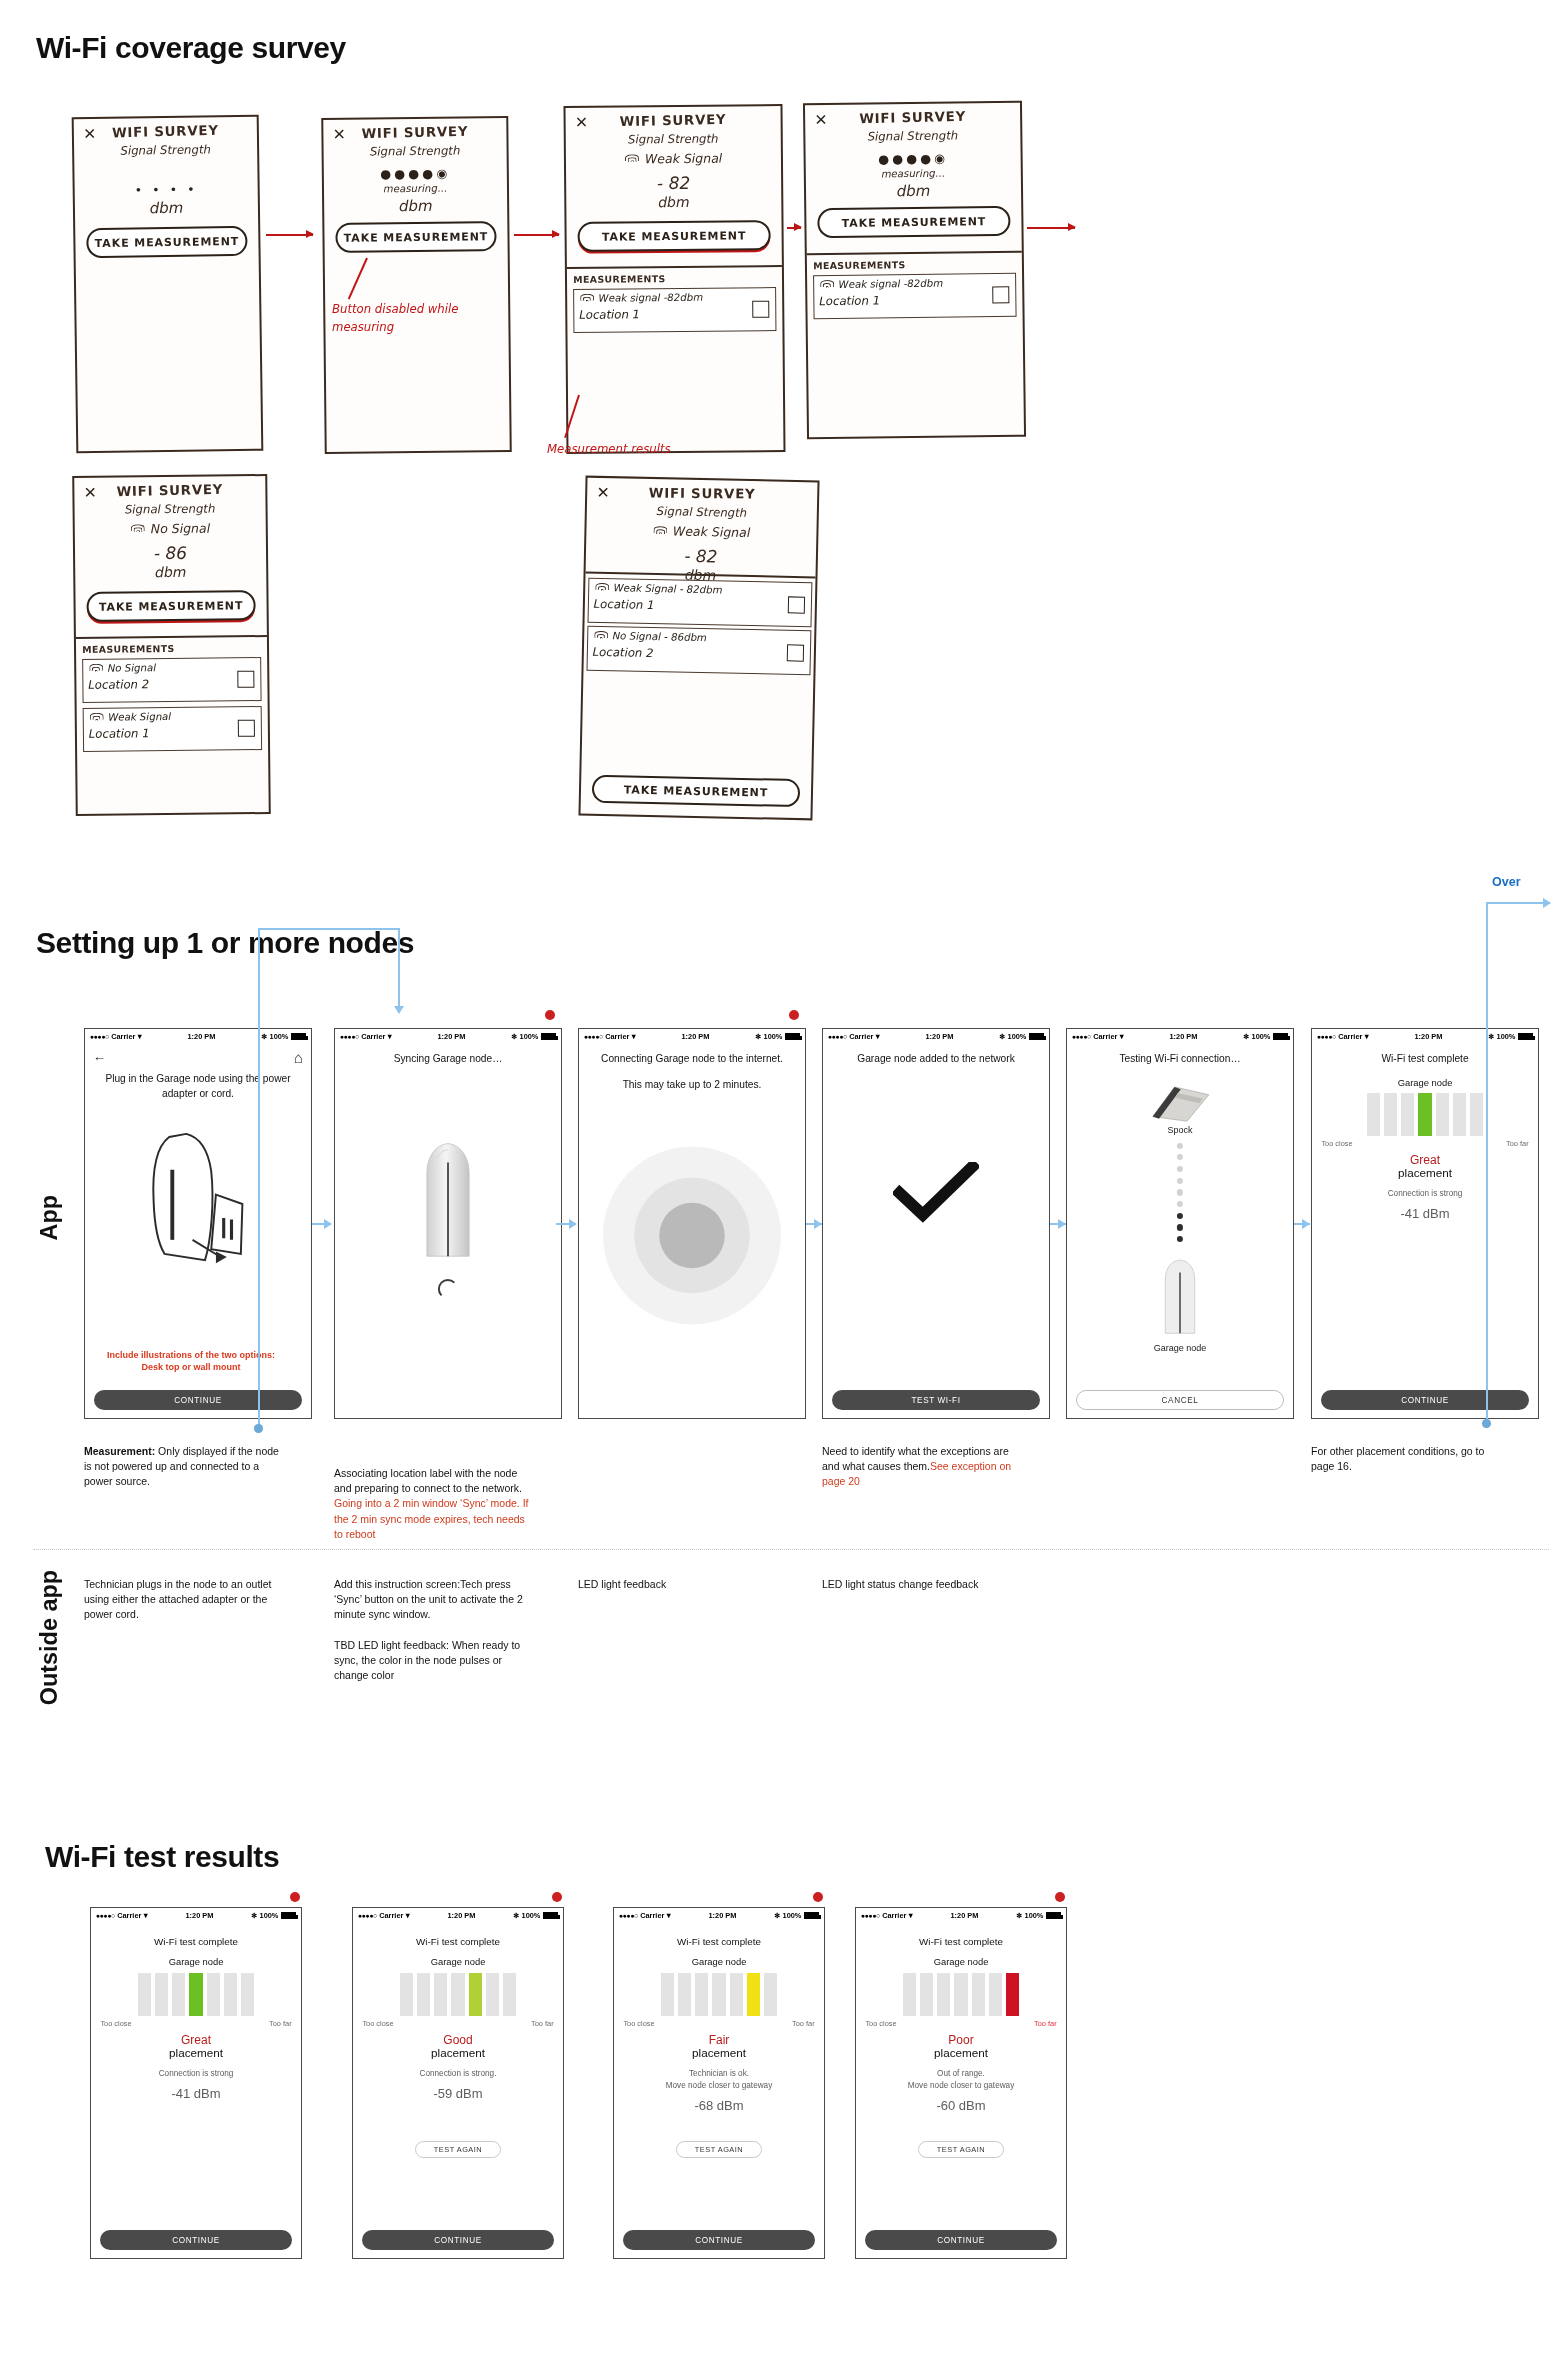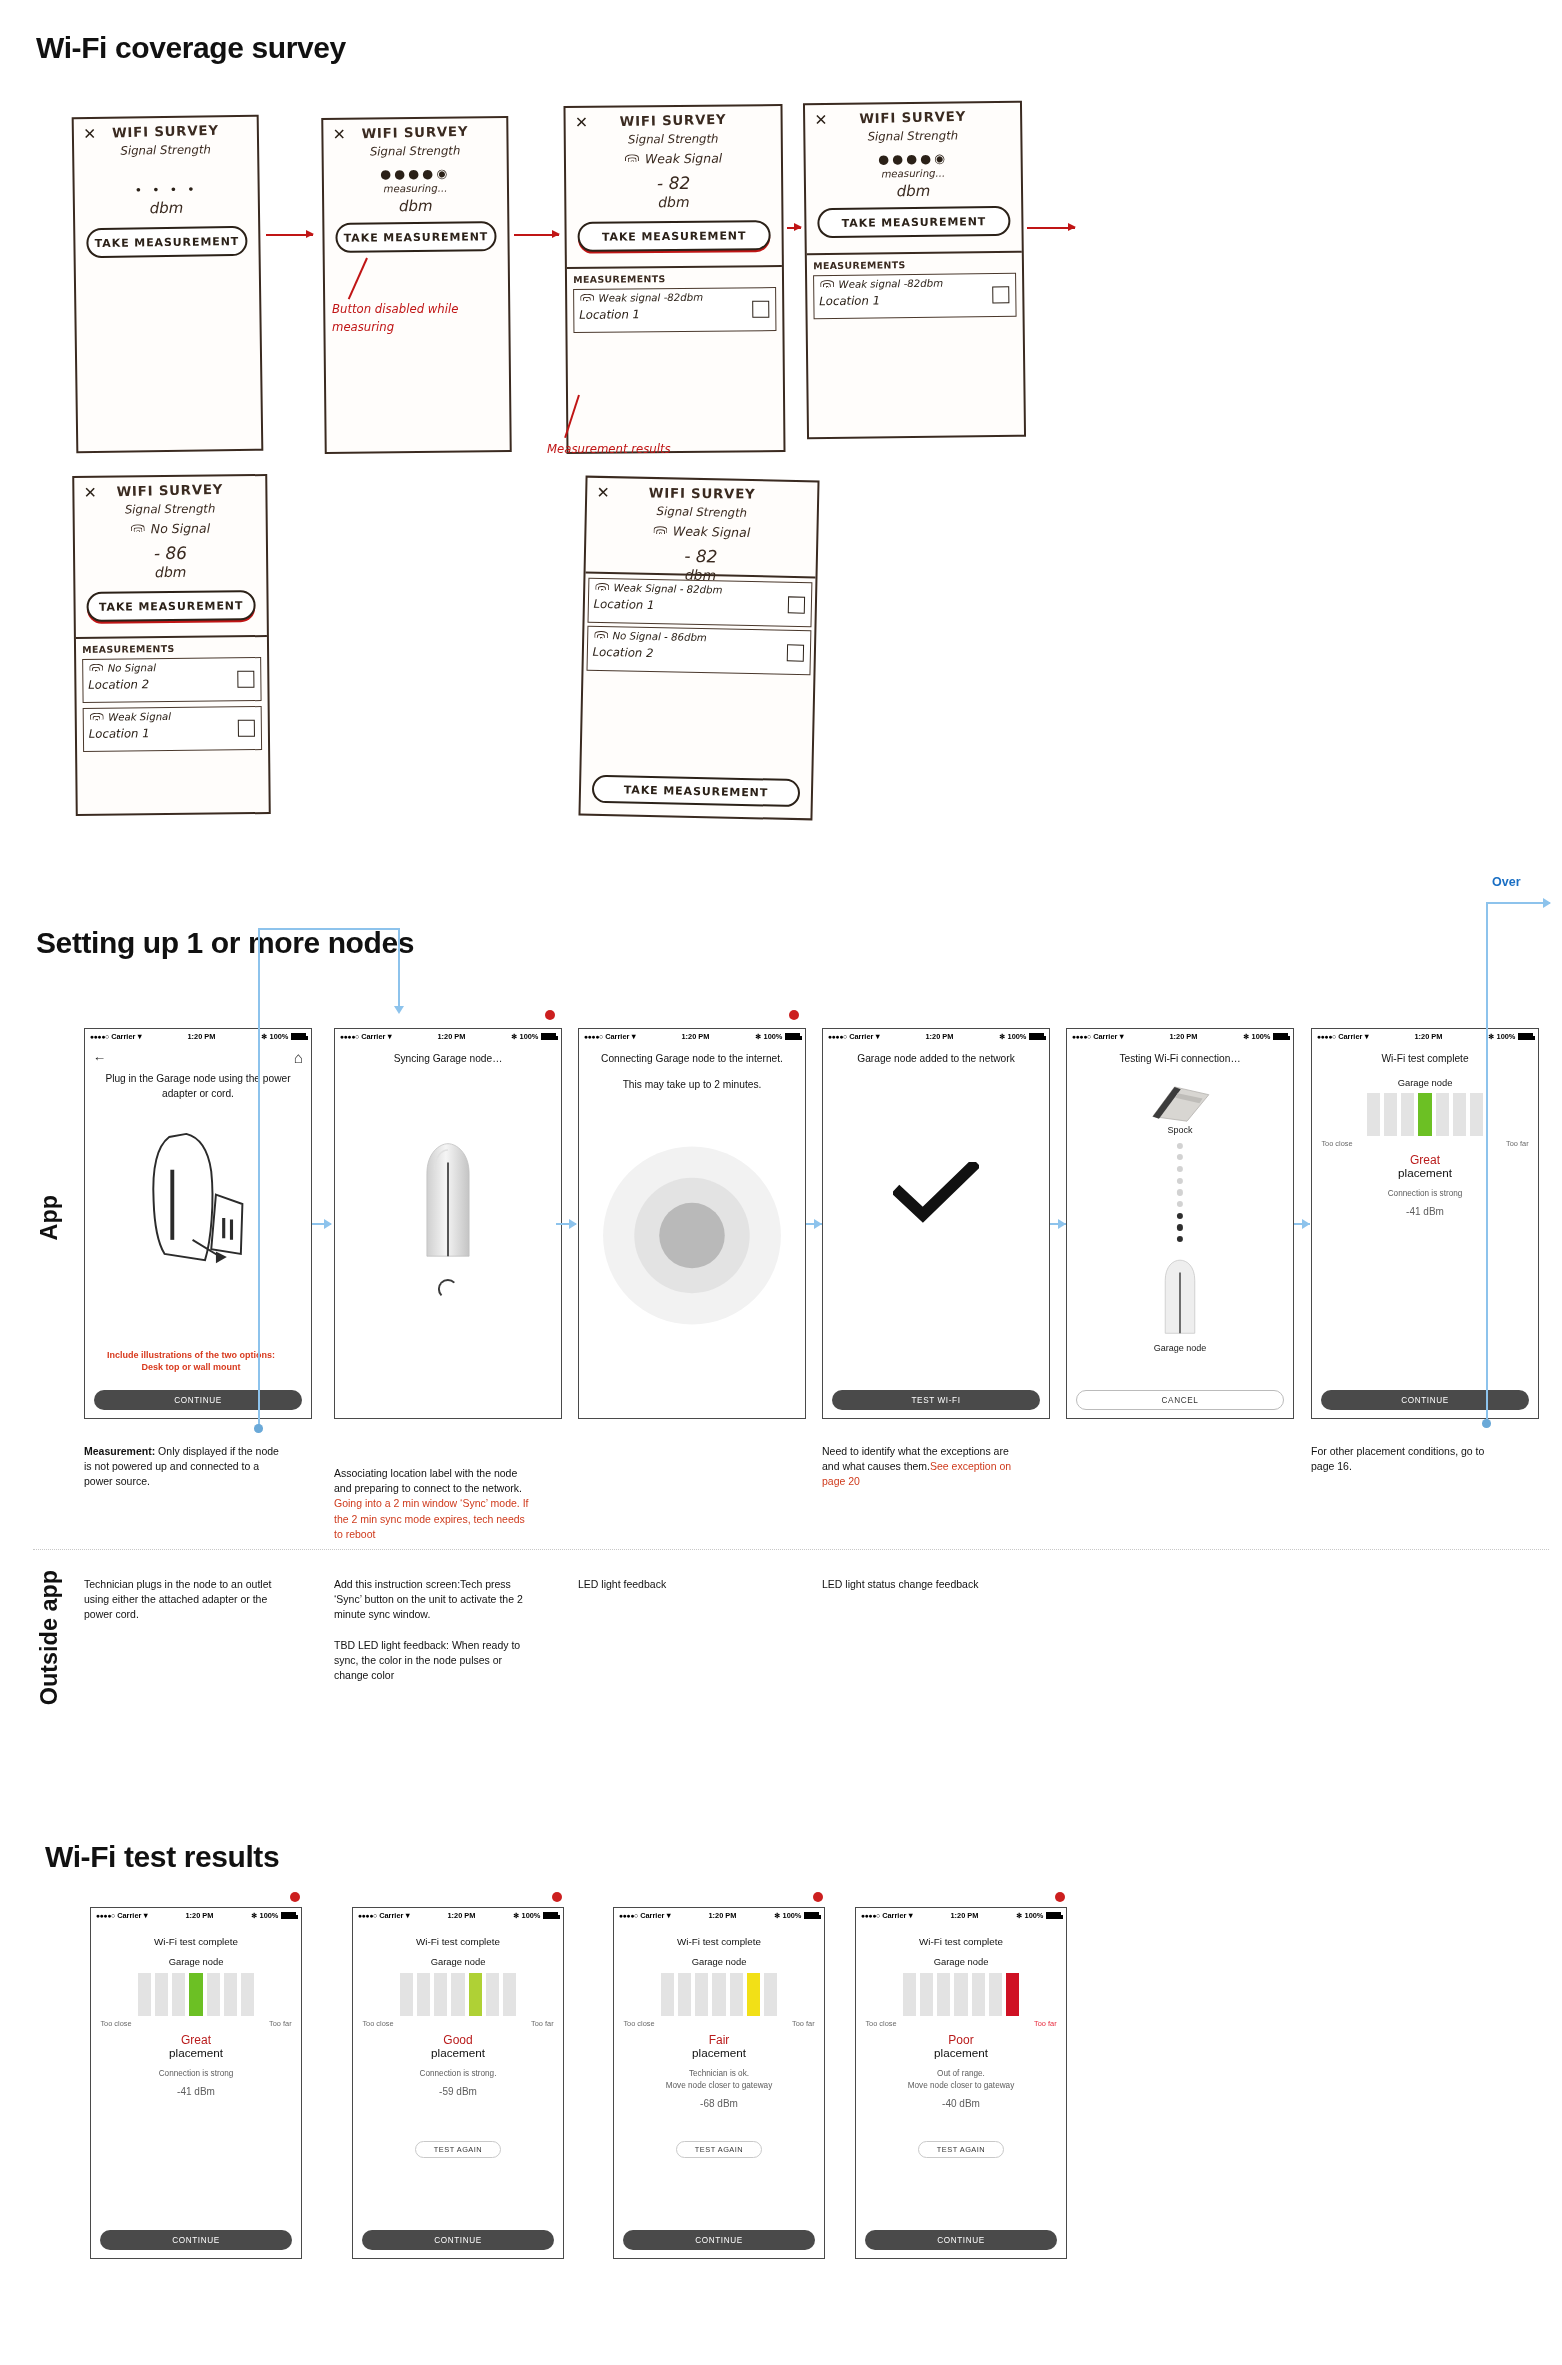--- a/index.html
+++ b/index.html
@@ -113,21 +113,21 @@
   
   #results-section { position:absolute; left:0; top:1805px; width:1562px; height:561px; }
   #results-title { position:absolute; left:45px; top:35px; }
   .bars { display:flex; justify-content:center; gap:3.9px; align-items:flex-end; }
   .bar { width:13.3px; height:43px; background:#e3e3e3; }
   .bar-labels { display:flex; justify-content:space-between; padding:3.1px 9.4px 0;
     font-size:7.4px; color:#6a6a6a; }
   .placement-big { text-align:center; font-size:12px; color:#b91c1c; margin-top:6.2px; line-height:1.05;}
   .placement-small { text-align:center; font-size:11.7px; color:#111; line-height:1.1; }
   .conn-msg { text-align:center; font-size:8.2px; color:#5d5d5d; margin-top:7.8px; line-height:1.5; }
-  .dbm { text-align:center; font-size:10px; color:#5d5d5d; margin-top:6.2px; }
+  .dbm { text-align:center; font-size:13px; color:#5d5d5d; margin-top:6.2px; }
   .node-label { text-align:center; font-size:9.4px; color:#111; margin-top:9.4px; margin-bottom:5.5px; }
   .wifi-complete { text-align:center; font-size:9.8px; color:#111; padding-top:12.5px; }
 
   
   .wifi-glyph { display:inline-block; position:relative; width:15.6px; height:11px; vertical-align:middle; }
   .wifi-glyph i { position:absolute; left:50%; transform:translateX(-50%);
     border:1.2px solid #3a2a20; border-bottom:none; border-radius:50% 50% 0 0; }
   .wifi-glyph i:nth-child(1){ width:14px; height:7px; top:0; }
   .wifi-glyph i:nth-child(2){ width:8.6px; height:4.7px; top:3.1px; }
   .wifi-glyph i:nth-child(3){ width:3.1px; height:2.3px; top:6.2px; }
@@ -619,20 +619,20 @@
             </div>
             <div class="bar-labels">
               <span>Too close</span>
               <span style="color:#e8293c;">Too far</span>
             </div>
           </div>
           <div class="placement-big">Poor</div>
           <div class="placement-small">placement</div>
           <div class="conn-msg" style="white-space:pre-line;">Out of range.
 Move node closer to gateway</div>
-          <div class="dbm">-40 dBm</div>
+          <div class="dbm">-60 dBm</div>
           <div class="btn-test-again" style="top:217px;">TEST AGAIN</div>
           <div class="btn-dark">CONTINUE</div>
         </div>
       </div>
     </div>
 </div>
 
 
 </body></html>

